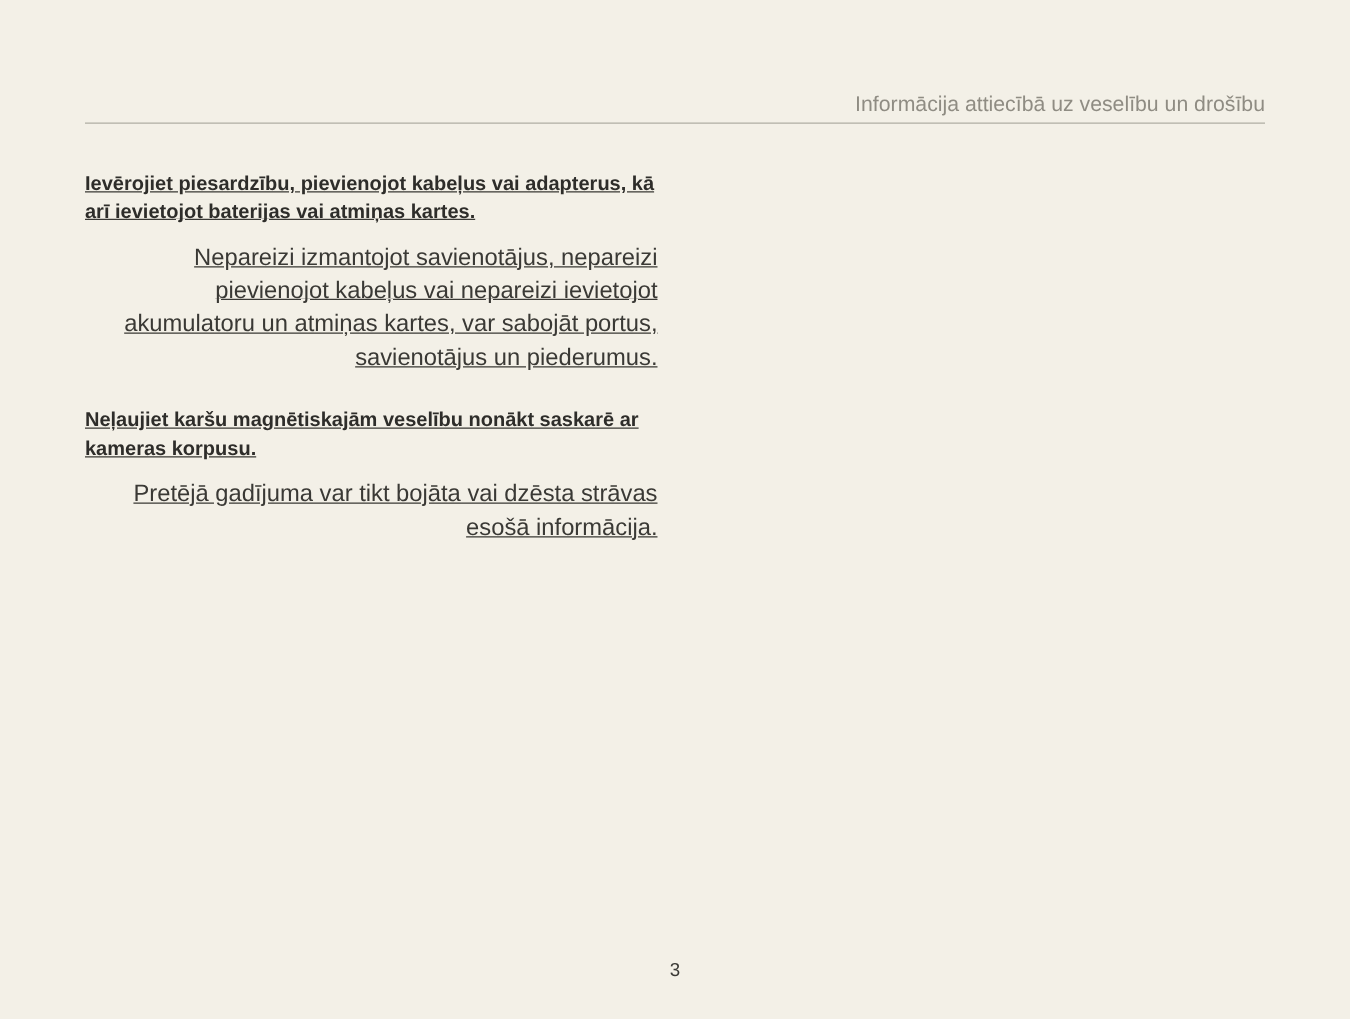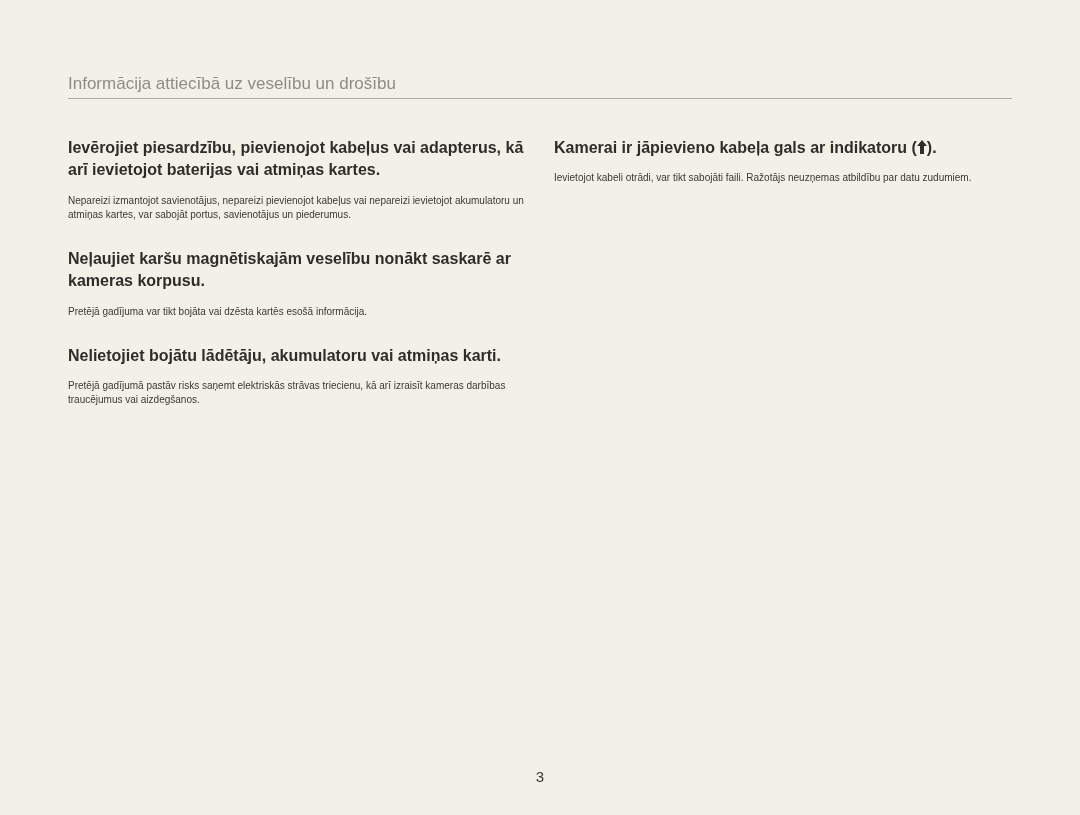--- a/index.html
+++ b/index.html
@@ -15,43 +15,46 @@
       color: #3a3935;
       padding: 74px 68px 30px 68px;
       position: relative;
     }
     .header-title {
       font-size: 17px;
       color: #8f8c83;
       border-bottom: 1px solid #b0ada4;
       padding-bottom: 4px;
       margin-bottom: 38px;
+      text-align: right;
     }
     .content {
       display: flex;
       gap: 28px;
     }
     .column {
       flex: 1;
       max-width: 472px;
+      text-decoration: underline;
     }
     .section {
       margin-bottom: 26px;
     }
     .section-heading {
       font-weight: bold;
       font-size: 16px;
       line-height: 1.4;
       color: #2e2d2a;
       margin-bottom: 12px;
     }
     .section-body {
-      font-size: 10px;
+      font-size: 19px;
       line-height: 1.4;
       color: #3a3935;
+      text-align: right;
     }
     .page-number {
       position: absolute;
       bottom: 30px;
       left: 50%;
       transform: translateX(-50%);
       font-size: 15px;
       color: #3a3935;
     }
     .arrow-icon {
@@ -70,33 +73,21 @@
 <div class="header-title">Informācija attiecībā uz veselību un drošību</div>
 
 <div class="content">
   <div class="column">
     <div class="section">
       <div class="section-heading">Ievērojiet piesardzību, pievienojot kabeļus vai adapterus, kā arī ievietojot baterijas vai atmiņas kartes.</div>
       <div class="section-body">Nepareizi izmantojot savienotājus, nepareizi pievienojot kabeļus vai nepareizi ievietojot akumulatoru un atmiņas kartes, var sabojāt portus, savienotājus un piederumus.</div>
     </div>
     <div class="section">
       <div class="section-heading">Neļaujiet karšu magnētiskajām veselību nonākt saskarē ar kameras korpusu.</div>
-      <div class="section-body">Pretējā gadījuma var tikt bojāta vai dzēsta kartēs esošā informācija.</div>
-    </div>
-    <div class="section">
-      <div class="section-heading">Nelietojiet bojātu lādētāju, akumulatoru vai atmiņas karti.</div>
-      <div class="section-body">Pretējā gadījumā pastāv risks saņemt elektriskās strāvas triecienu, kā arī izraisīt kameras darbības traucējumus vai aizdegšanos.</div>
+      <div class="section-body">Pretējā gadījuma var tikt bojāta vai dzēsta strāvas esošā informācija.</div>
     </div>
   </div>
 
   <div class="column">
-    <div class="section">
-      <div class="section-heading">
-        <span>Kamerai ir jāpievieno kabeļa gals ar indikatoru (</span><span class="arrow-icon"><svg viewBox="0 0 10 14">
-              <path d="M5 0 L10 6 L7 6 L7 14 L3 14 L3 6 L0 6 Z" fill="#2e2d2a"></path>
-            </svg></span><span>).</span>
-      </div>
-      <div class="section-body">Ievietojot kabeli otrādi, var tikt sabojāti faili. Ražotājs neuzņemas atbildību par datu zudumiem.</div>
-    </div>
   </div>
 </div>
 
 <div class="page-number">3</div>
 
 </body></html>

